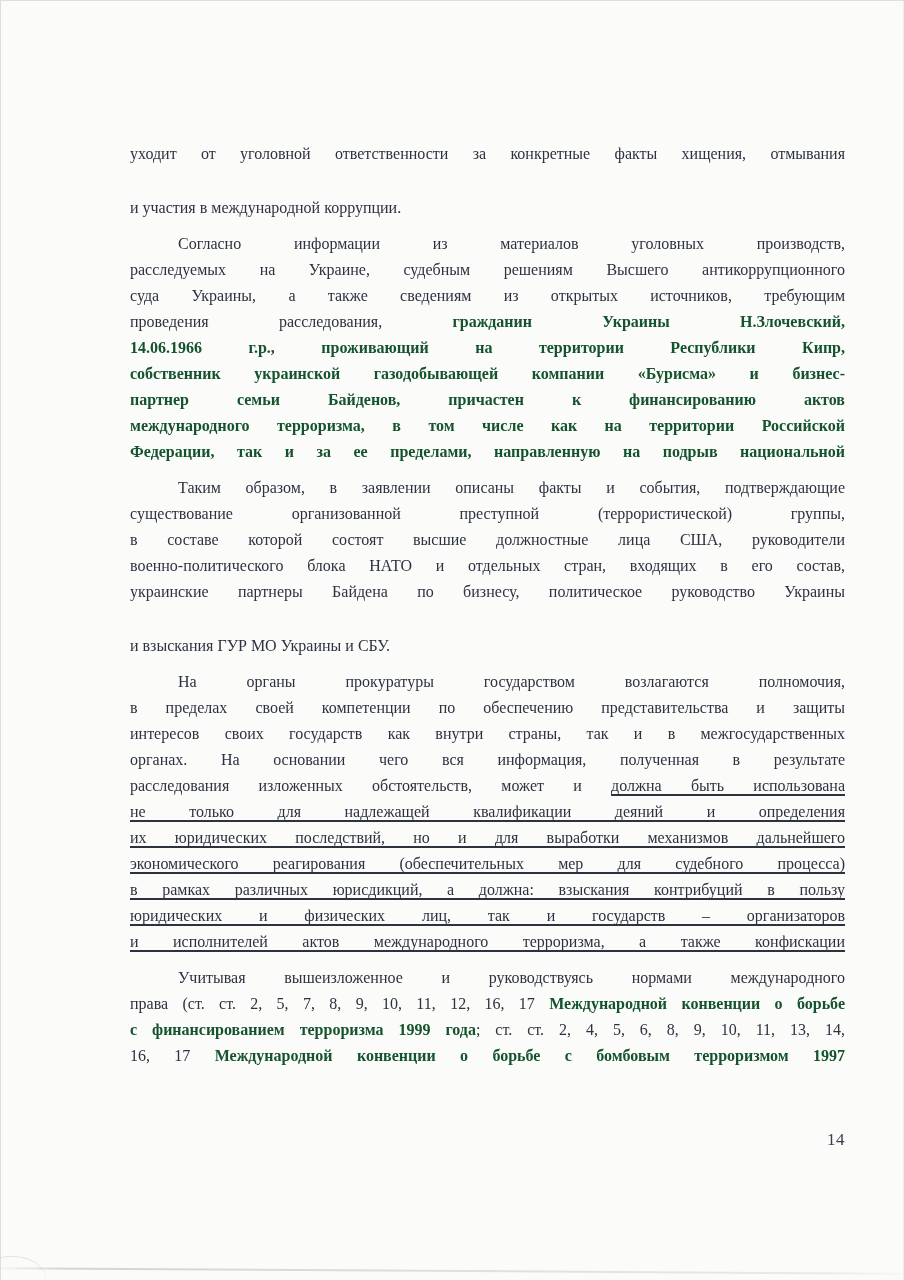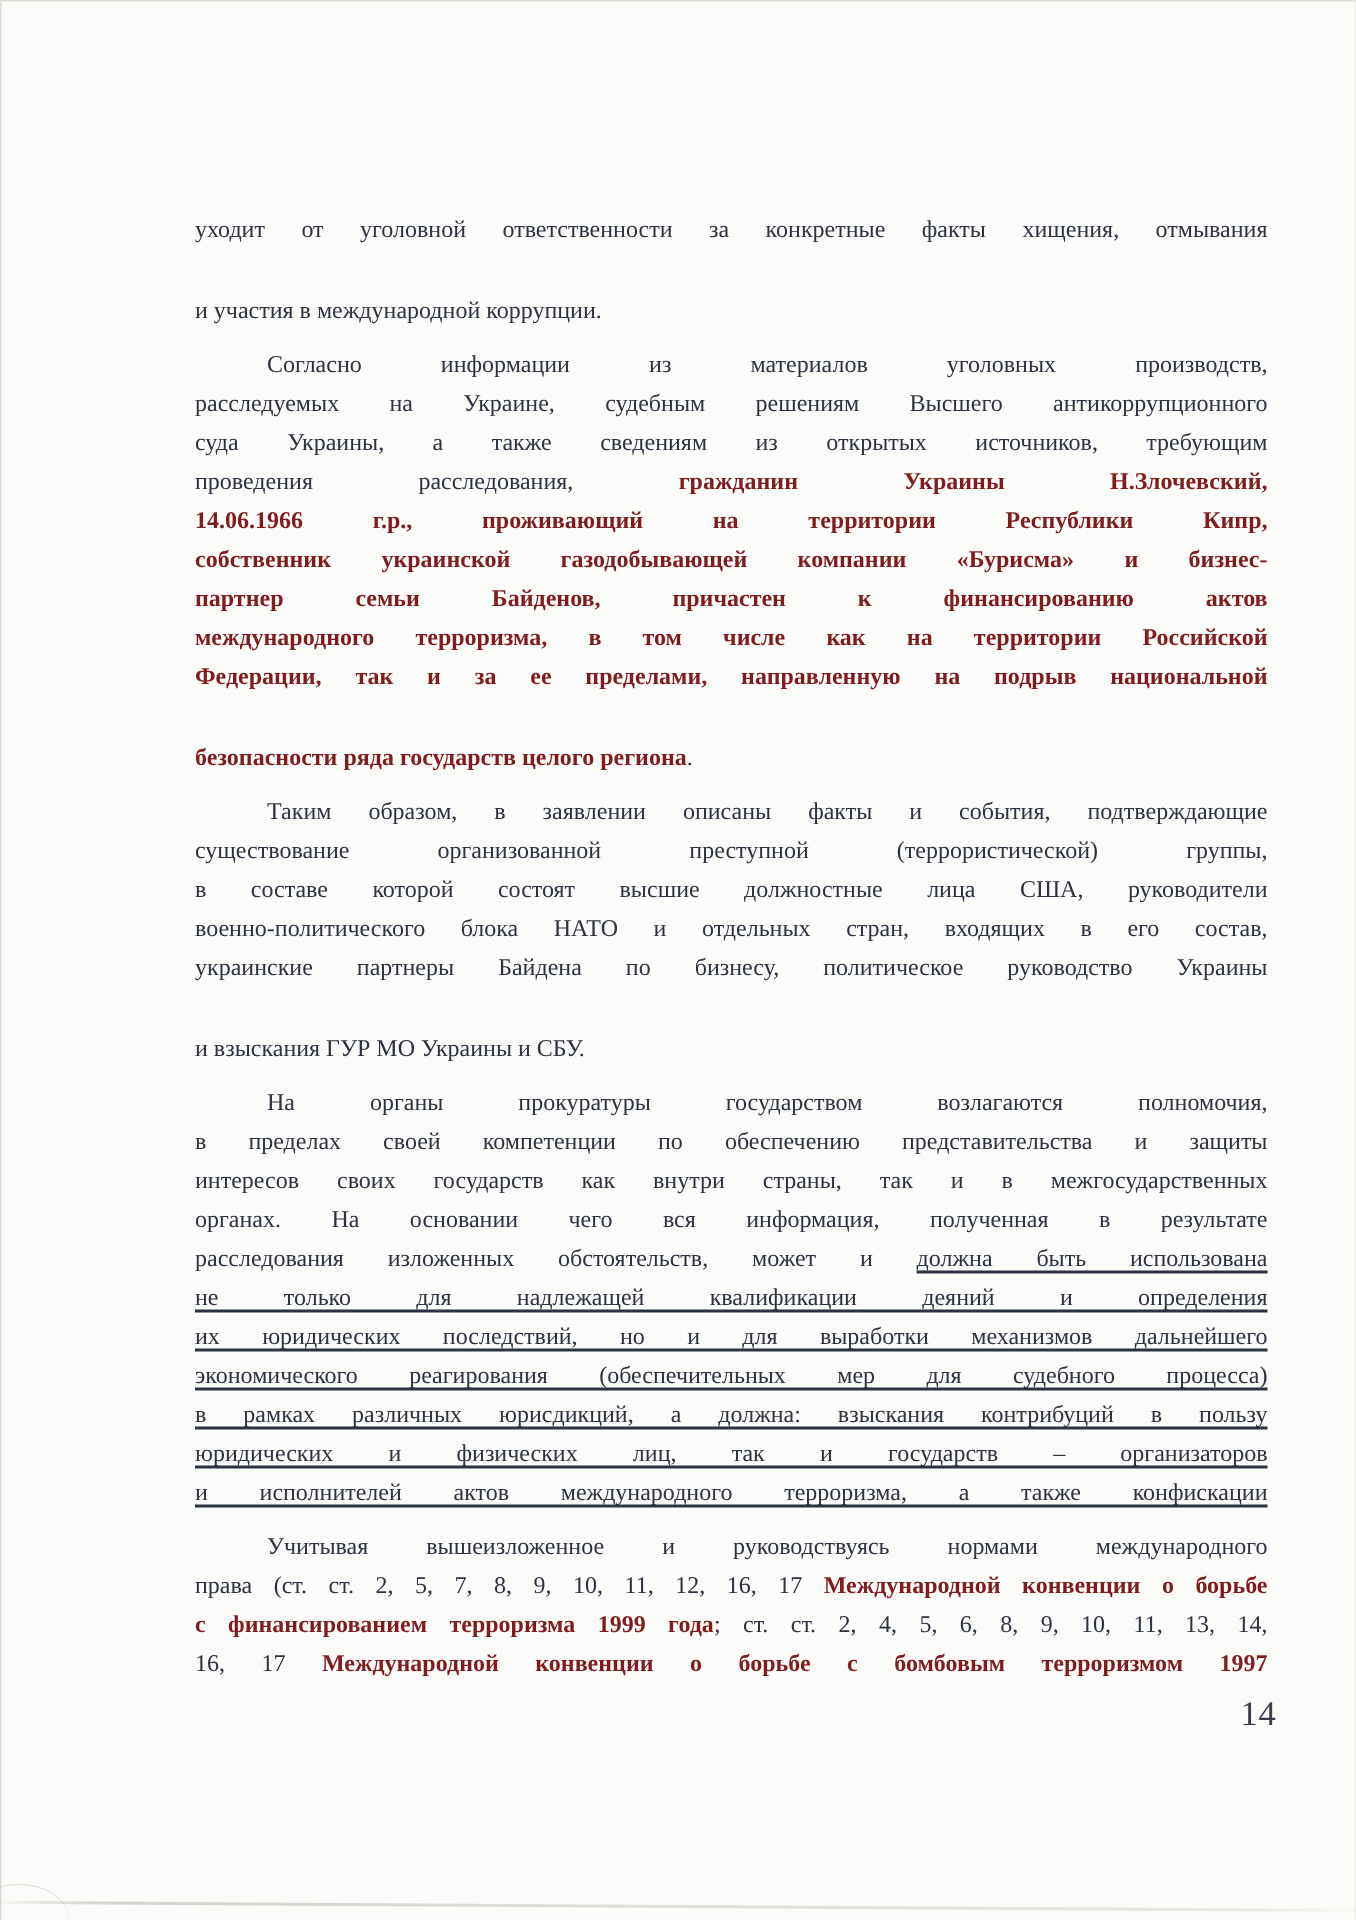--- a/index.html
+++ b/index.html
@@ -26,31 +26,31 @@
     line-height: 26px;
   }
   .paragraph + .paragraph { margin-top: 10px; }
   .line {
     text-align: justify;
     text-align-last: justify;
     min-height: 26px;
   }
   .line.last { text-align-last: left; margin-top: 28px; }
   .line.indent { text-indent: 48px; }
-  .seg-bold { font-weight: bold; color: #7f1d1d; }
+  .seg-bold { font-weight: bold; color: #14532d; }
   .seg-underline {
     text-decoration: underline;
     text-decoration-thickness: 1.6px;
     text-underline-offset: 3px;
   }
   .page-number {
     position: absolute;
     left: 827px;
     top: 1130px;
-    font-size: 23px;
+    font-size: 17px;
     color: #383d49;
     letter-spacing: 0.5px;
   }
   .edge-bottom-shadow {
     position: absolute;
     left: -10px;
     bottom: 8px;
     width: 930px;
     height: 2px;
     background: linear-gradient(to right,
@@ -85,21 +85,20 @@
       <div class="paragraph">
         <div class="line indent"><span>Согласно информации из материалов уголовных производств,</span></div>
         <div class="line"><span>расследуемых на Украине, судебным решениям Высшего антикоррупционного</span></div>
         <div class="line"><span>суда Украины, а также сведениям из открытых источников, требующим</span></div>
         <div class="line"><span>проведения расследования, </span><span class="seg-bold">гражданин Украины Н.Злочевский,</span></div>
         <div class="line"><span class="seg-bold">14.06.1966 г.р., проживающий на территории Республики Кипр,</span></div>
         <div class="line"><span class="seg-bold">собственник украинской газодобывающей компании «Бурисма» и бизнес-</span></div>
         <div class="line"><span class="seg-bold">партнер семьи Байденов, причастен к финансированию актов</span></div>
         <div class="line"><span class="seg-bold">международного терроризма, в том числе как на территории Российской</span></div>
         <div class="line"><span class="seg-bold">Федерации, так и за ее пределами, направленную на подрыв национальной</span></div>
-        <div class="line last"><span class="seg-bold">безопасности ряда государств целого региона</span><span>.</span></div>
       </div>
       <div class="paragraph">
         <div class="line indent"><span>Таким образом, в заявлении описаны факты и события, подтверждающие</span></div>
         <div class="line"><span>существование организованной преступной (террористической) группы,</span></div>
         <div class="line"><span>в составе которой состоят высшие должностные лица США, руководители</span></div>
         <div class="line"><span>военно-политического блока НАТО и отдельных стран, входящих в его состав,</span></div>
         <div class="line"><span>украинские партнеры Байдена по бизнесу, политическое руководство Украины</span></div>
         <div class="line last"><span>и взыскания ГУР МО Украины и СБУ.</span></div>
       </div>
       <div class="paragraph">

